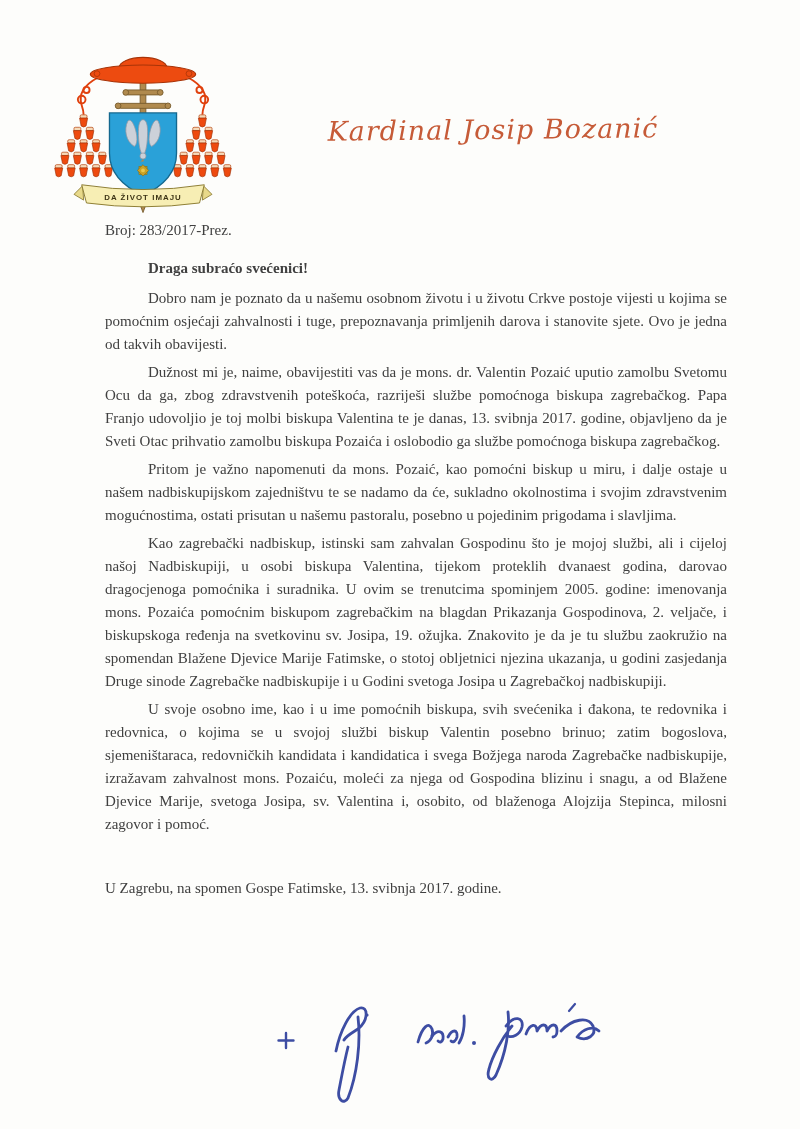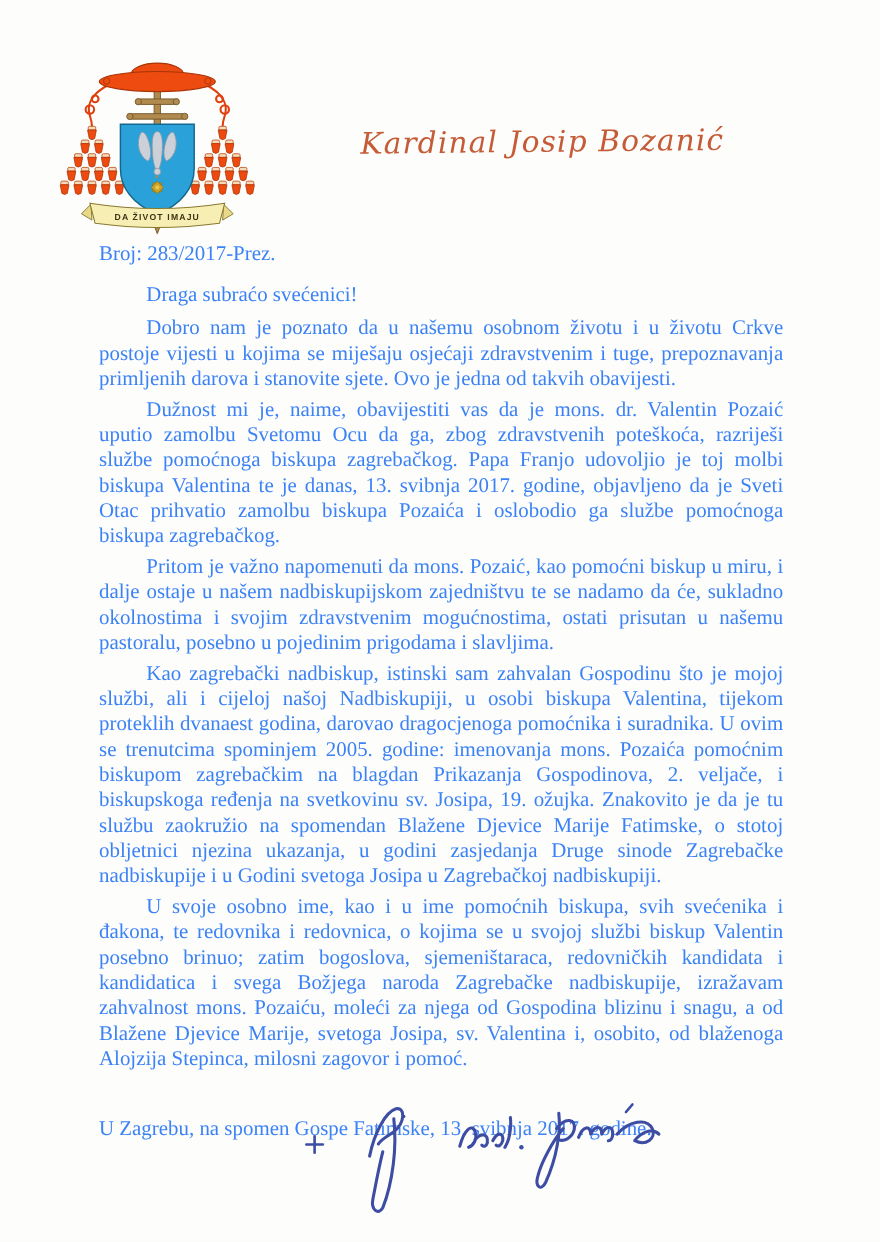--- a/index.html
+++ b/index.html
@@ -19,28 +19,28 @@
     font-family:"DejaVu Serif", serif;
     font-style:italic;
     font-size:27px;
     letter-spacing:1px;
     color:#c65b38;
     transform:rotate(-0.6deg);
     white-space:nowrap;
   }
   
   .letter{
-    position:absolute;left:90px;top:219px;width:622px;
-    color:#3b82f6;
-    font-size:19px;
+    position:absolute;left:105px;top:219px;width:622px;
+    color:#404040;
+    font-size:15px;
     line-height:23px;
   }
   .letter p{margin:0 0 5px 0;}
   .reference{margin:0 0 15px 0 !important;}
-  .salutation{text-indent:43px;margin:0 0 7px 0 !important;}
+  .salutation{text-indent:43px;margin:0 0 7px 0 !important;font-weight:bold;}
   .para{text-indent:43px;text-align:justify;}
   .closing{text-indent:43px;margin-top:3px !important;}
   .dateline{margin-top:41px !important;}
   
   .signature{
     position:absolute;left:250px;top:995px;width:360px;height:115px;
     pointer-events:none;
   }
 </style>
 </head>
@@ -140,21 +140,21 @@
       <path d="M 31,139 Q 95,149 159,139 L 154,158 Q 95,166 36,158 Z" fill="#f7eeb4" stroke="#8a7a30" stroke-width="1"></path>
       <text x="95" y="154.5" text-anchor="middle" font-size="8.2" letter-spacing="1.1" fill="#3c3416" font-family="Liberation Sans, sans-serif" font-weight="bold">DA ŽIVOT IMAJU</text>
     </g>
   </svg>
 
   <div class="script-name">Kardinal Josip Bozanić</div>
 
   <main class="letter">
     <p class="reference">Broj: 283/2017-Prez.</p>
     <p class="salutation">Draga subraćo svećenici!</p>
-    <p class="para">Dobro nam je poznato da u našemu osobnom životu i u životu Crkve postoje vijesti u kojima se miješaju osjećaji zdravstvenim i tuge, prepoznavanja primljenih darova i stanovite sjete. Ovo je jedna od takvih obavijesti.</p>
+    <p class="para">Dobro nam je poznato da u našemu osobnom životu i u životu Crkve postoje vijesti u kojima se pomoćnim osjećaji zahvalnosti i tuge, prepoznavanja primljenih darova i stanovite sjete. Ovo je jedna od takvih obavijesti.</p>
     <p class="para">Dužnost mi je, naime, obavijestiti vas da je mons. dr. Valentin Pozaić uputio zamolbu Svetomu Ocu da ga, zbog zdravstvenih poteškoća, razriješi službe pomoćnoga biskupa zagrebačkog. Papa Franjo udovoljio je toj molbi biskupa Valentina te je danas, 13. svibnja 2017. godine, objavljeno da je Sveti Otac prihvatio zamolbu biskupa Pozaića i oslobodio ga službe pomoćnoga biskupa zagrebačkog.</p>
     <p class="para">Pritom je važno napomenuti da mons. Pozaić, kao pomoćni biskup u miru, i dalje ostaje u našem nadbiskupijskom zajedništvu te se nadamo da će, sukladno okolnostima i svojim zdravstvenim mogućnostima, ostati prisutan u našemu pastoralu, posebno u pojedinim prigodama i slavljima.</p>
     <p class="para">Kao zagrebački nadbiskup, istinski sam zahvalan Gospodinu što je mojoj službi, ali i cijeloj našoj Nadbiskupiji, u osobi biskupa Valentina, tijekom proteklih dvanaest godina, darovao dragocjenoga pomoćnika i suradnika. U ovim se trenutcima spominjem 2005. godine: imenovanja mons. Pozaića pomoćnim biskupom zagrebačkim na blagdan Prikazanja Gospodinova, 2. veljače, i biskupskoga ređenja na svetkovinu sv. Josipa, 19. ožujka. Znakovito je da je tu službu zaokružio na spomendan Blažene Djevice Marije Fatimske, o stotoj obljetnici njezina ukazanja, u godini zasjedanja Druge sinode Zagrebačke nadbiskupije i u Godini svetoga Josipa u Zagrebačkoj nadbiskupiji.</p>
     <p class="para">U svoje osobno ime, kao i u ime pomoćnih biskupa, svih svećenika i đakona, te redovnika i redovnica, o kojima se u svojoj službi biskup Valentin posebno brinuo; zatim bogoslova, sjemeništaraca, redovničkih kandidata i kandidatica i svega Božjega naroda Zagrebačke nadbiskupije, izražavam zahvalnost mons. Pozaiću, moleći za njega od Gospodina blizinu i snagu, a od Blažene Djevice Marije, svetoga Josipa, sv. Valentina i, osobito, od blaženoga Alojzija Stepinca, milosni zagovor i pomoć.</p>
     <p class="dateline">U Zagrebu, na spomen Gospe Fatimske, 13. svibnja 2017. godine.</p>
   </main>
 
   <svg class="signature" viewBox="0 0 360 115" aria-label="+ Josip kard. Bozanić">
     <g fill="none" stroke="#3d4da3" stroke-width="2.8" stroke-linecap="round" stroke-linejoin="round">
 

